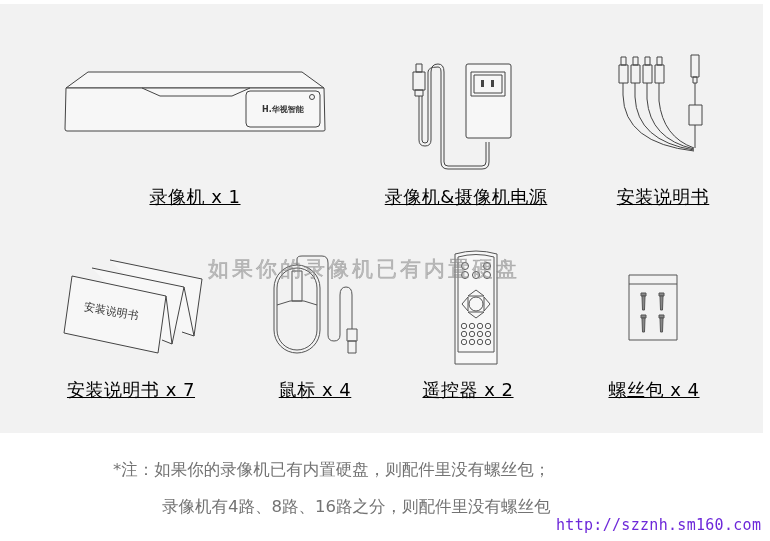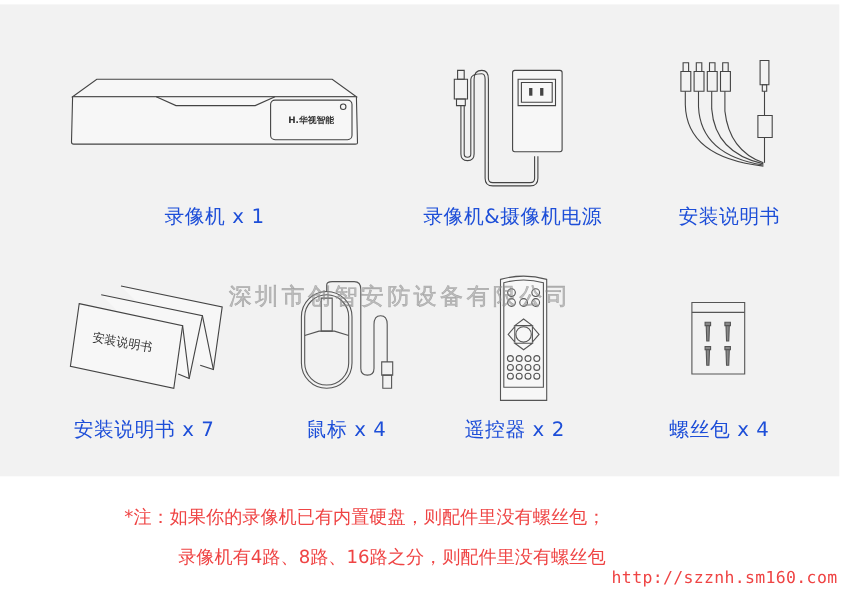--- a/index.html
+++ b/index.html
@@ -1,24 +1,24 @@
 <!DOCTYPE html>
 <html><head>
 <meta charset="utf-8">
 <style>
   html,body{margin:0;padding:0;background:#fff;}
   body{width:770px;height:541px;position:relative;overflow:hidden;font-family:"DejaVu Sans","Liberation Sans",sans-serif;color:#333;}
   .panel{position:absolute;left:0;top:4px;width:763px;height:429px;background:#f2f2f2;}
   .item{position:absolute;}
-  .label{position:absolute;font-size:18px;color:#1d4ed8;white-space:nowrap;transform:translateX(-50%);letter-spacing:0.5px;}
+  .label{position:absolute;font-size:18px;color:#000000;white-space:nowrap;transform:translateX(-50%);letter-spacing:0.5px;text-decoration:underline;}
   svg{position:absolute;overflow:visible;}
   svg *{vector-effect:non-scaling-stroke;}
   .watermark{position:absolute;left:208px;top:255px;font-family:"DejaVu Serif","Liberation Serif",serif;font-size:21px;color:rgba(150,150,150,0.55);letter-spacing:3px;white-space:nowrap;-webkit-text-stroke:0.5px rgba(120,120,120,0.5);}
-  .note{position:absolute;font-size:16.5px;color:#ef4444;white-space:nowrap;}
-  .url{position:absolute;left:556px;top:516px;font-family:"DejaVu Sans Mono","Liberation Mono",monospace;font-size:15px;color:#ef4444;letter-spacing:0.3px;}
+  .note{position:absolute;font-size:16.5px;color:#737373;white-space:nowrap;}
+  .url{position:absolute;left:556px;top:516px;font-family:"DejaVu Sans Mono","Liberation Mono",monospace;font-size:15px;color:#6d28d9;letter-spacing:0.3px;}
 </style>
 </head>
 <body>
 
 <div class="panel"></div>
 
 <div class="item">
   <svg style="left:64px;top:72px" width="262" height="60" viewBox="0 0 262 60">
     <path d="M24 0 L238 0 L260 16 L2 16 Z" fill="#f7f7f7" stroke="#444" stroke-width="1"></path>
     <path d="M2 16 L260 16 L261 58 Q261 59 259 59 L3 59 Q1 59 1 57 Z" fill="#f7f7f7" stroke="#444" stroke-width="1"></path>
@@ -142,18 +142,18 @@
         <rect x="13" y="41" width="5" height="3"></rect>
           <path d="M14 44 L17 44 L16.5 58 L14.5 58 Z"></path>
         <rect x="31" y="41" width="5" height="3"></rect>
           <path d="M32 44 L35 44 L34.5 58 L32.5 58 Z"></path>
       </g>
     </g>
   </svg>
   <div class="label" style="left:654px;top:378px">螺丝包 x 4</div>
 </div>
 
-<div class="watermark">深圳市创智安防设备有限公司</div>
+<div class="watermark">如果你的录像机已有内置硬盘</div>
 
 <div class="note" style="left:113px;top:459px">*注：如果你的录像机已有内置硬盘，则配件里没有螺丝包；</div>
 <div class="note" style="left:162px;top:496px">录像机有4路、8路、16路之分，则配件里没有螺丝包</div>
 
 <div class="url">http://szznh.sm160.com</div>
 
 </body></html>

